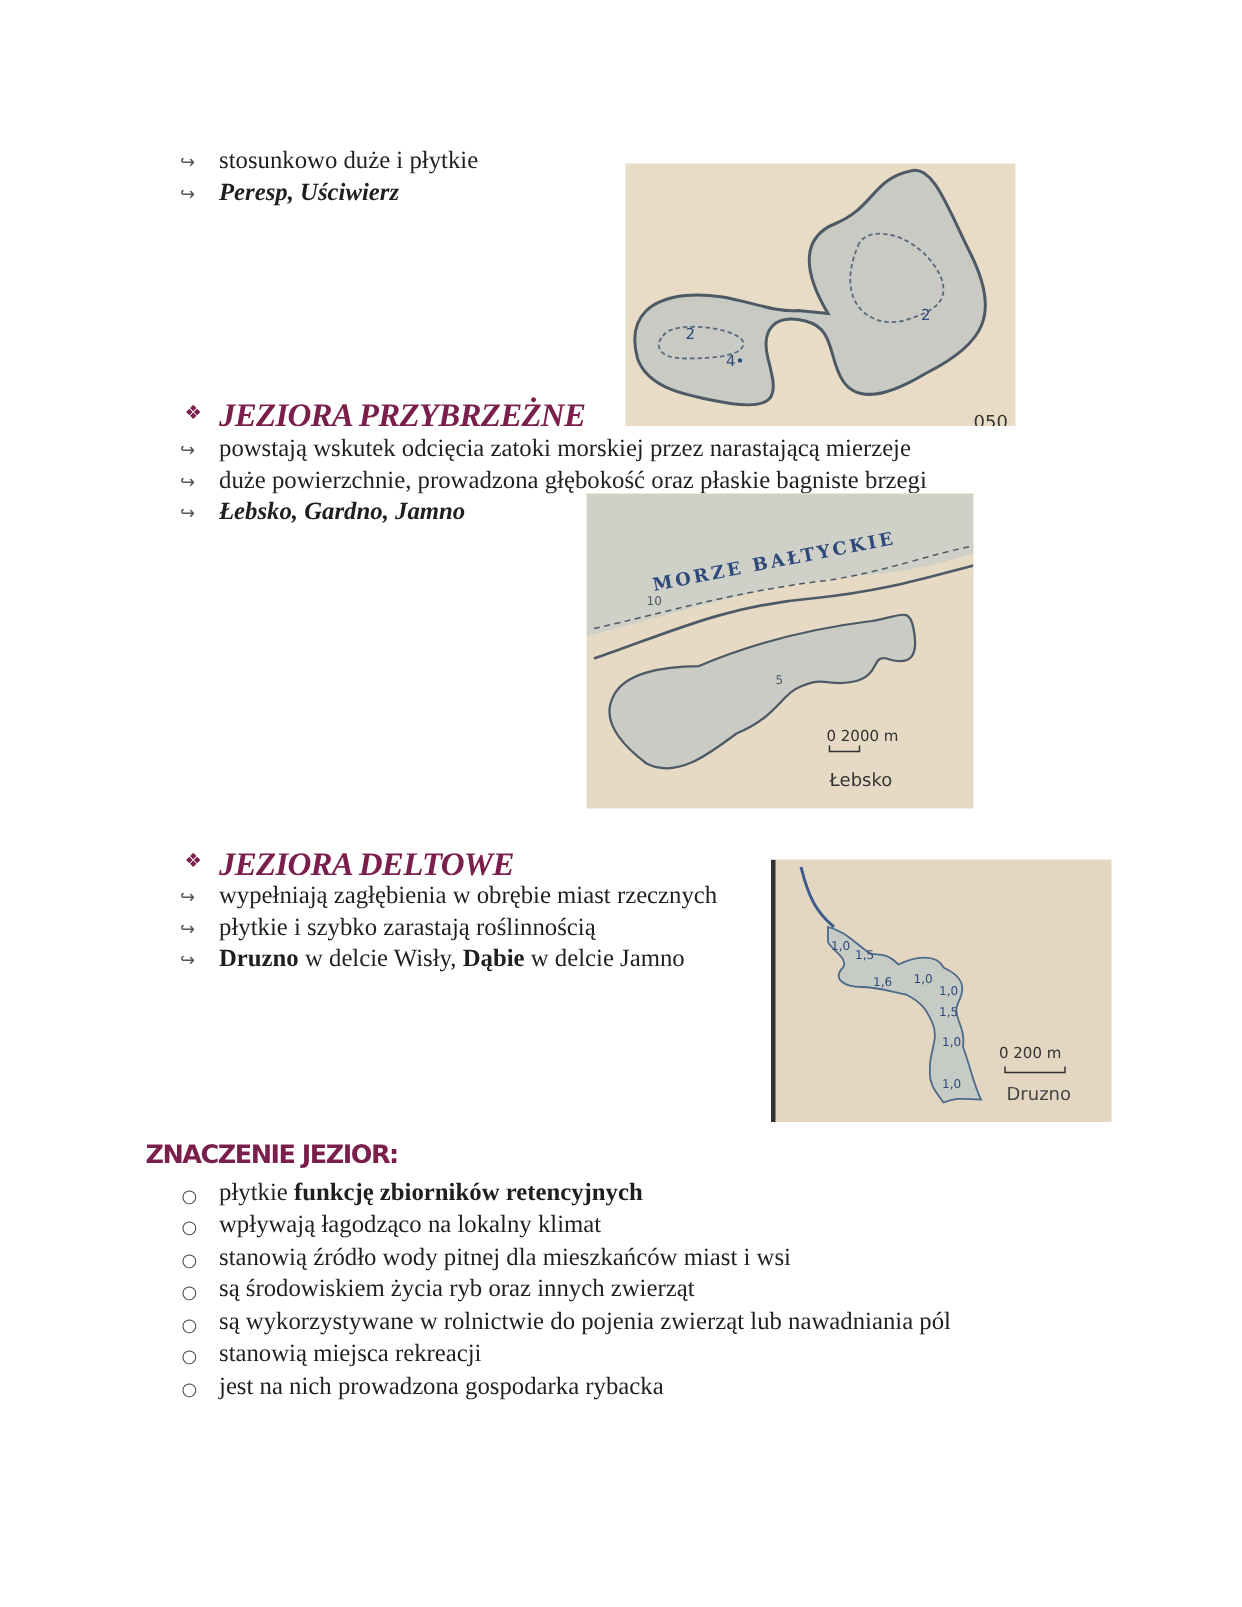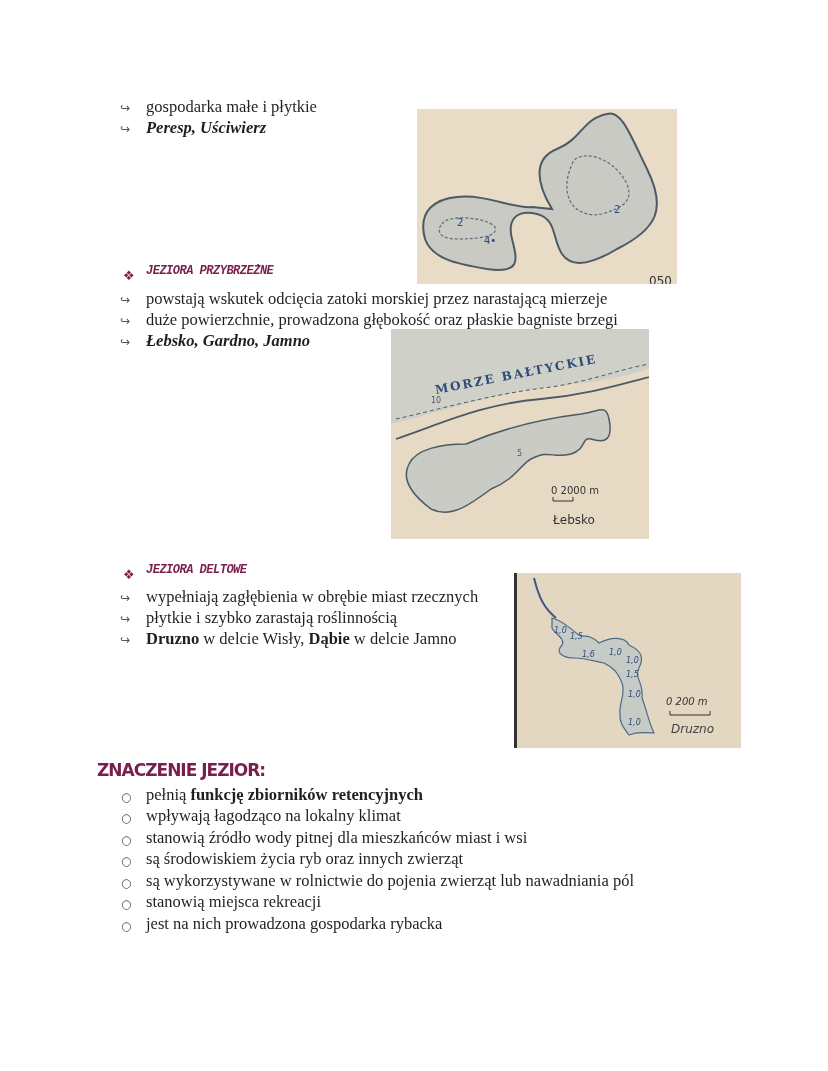--- a/index.html
+++ b/index.html
@@ -2,33 +2,33 @@
 <html><head>
 <meta charset="utf-8">
 <style>
   html, body { margin:0; padding:0; }
   body { width:828px; height:1071px; background:#ffffff; position:relative; overflow:hidden;
          font-family:"DejaVu Serif","Liberation Serif",serif; color:#1f1f1f; }
   .line { position:absolute; font-family:"Liberation Serif","DejaVu Serif",serif; font-size:16.5px; line-height:21px; white-space:nowrap; }
   .arrow { position:absolute; left:120px; font-family:"DejaVu Sans",sans-serif; font-size:12px; color:#555; }
   .txt { position:absolute; left:146px; }
   .bold { font-weight:bold;font-style:italic; }
-  .heading { position:absolute; font-family:Liberation Mono, monospace; font-style:italic; font-weight:bold;
-             color:#7a1f4b; font-size:12px; letter-spacing:-0.5px; white-space:nowrap; }
+  .heading { position:absolute; font-family:Liberation Serif, serif; font-style:italic; font-weight:bold;
+             color:#7a1f4b; font-size:22px; letter-spacing:-0.5px; white-space:nowrap; }
   .diamond { position:absolute; color:#7a1f4b; font-size:13px; font-family:"DejaVu Sans",sans-serif; }
   .map { position:absolute; overflow:hidden; }
   .circ { position:absolute; left:121px; font-family:"DejaVu Sans",sans-serif; font-size:12px; color:#444; }
   .ctxt { position:absolute; left:146px; }
 </style>
 </head>
 <body>
 
 <div class="line" style="top:96px;">
   <span class="arrow" style="top:2px;">↪</span>
-  <span class="txt">gospodarka małe i płytkie</span>
+  <span class="txt">stosunkowo duże i płytkie</span>
 </div>
 <div class="line" style="top:117px;">
   <span class="arrow" style="top:2px;">↪</span>
   <span class="txt bold">Peresp, Uściwierz</span>
 </div>
 
 <div class="map" style="left:417px; top:109px; width:260px; height:175px; background:#e9dcc6;">
   <svg width="260" height="175" viewBox="0 0 260 175">
     <path d="M135 100 C120 75 115 50 140 40 C165 30 165 10 190 5 C205 0 215 30 230 60 C250 100 240 120 200 140 C175 155 155 160 145 145 C135 130 140 110 120 105 C100 100 90 110 95 130 C100 150 105 165 70 160 C40 155 15 150 8 130 C0 100 20 90 40 88 C70 85 95 100 115 98 Z" fill="#c8cac3" stroke="#4d5a66" stroke-width="2"></path>
     <path d="M155 55 C160 40 195 45 210 75 C218 95 200 100 185 105 C160 110 140 90 155 55 Z" fill="none" stroke="#5a6a7a" stroke-width="1.2" stroke-dasharray="3,2"></path>
@@ -80,21 +80,21 @@
 </div>
 <div class="line" style="top:607px;">
   <span class="arrow" style="top:2px;">↪</span>
   <span class="txt">płytkie i szybko zarastają roślinnością</span>
 </div>
 <div class="line" style="top:628px;">
   <span class="arrow" style="top:2px;">↪</span>
   <span class="txt"><b>Druzno</b><span> w delcie Wisły, </span><b>Dąbie</b><span> w delcie Jamno</span></span>
 </div>
 
-<div class="map" style="left:514px; top:573px; width:227px; height:175px; background:#e3d7c2;font-style:italic;">
+<div class="map" style="left:514px; top:573px; width:227px; height:175px; background:#e3d7c2;">
   <svg width="227" height="175" viewBox="0 0 227 175">
     <rect x="0" y="0" width="3" height="175" fill="#333"></rect>
     <path d="M20 5 C25 25 30 35 42 45" fill="none" stroke="#3c5a8a" stroke-width="2"></path>
     <path d="M38 45 C50 48 55 55 65 62 C70 65 75 60 85 70 C95 65 110 62 115 72 C128 78 130 85 125 95 C120 105 130 110 128 125 C132 135 135 150 140 160 C130 160 125 158 115 162 C110 155 105 150 106 140 C105 130 112 120 108 110 C104 100 100 95 90 90 C80 88 70 85 60 85 C50 85 40 80 48 72 C52 66 40 60 38 55 Z" fill="#c7cbc6" stroke="#4d6a8a" stroke-width="1.2"></path>
     <g font-size="8" fill="#2e4a7a" font-family="DejaVu Sans, sans-serif">
       <text x="40" y="60">1,0</text>
       <text x="56" y="66">1,5</text>
       <text x="68" y="84">1,6</text>
       <text x="95" y="82">1,0</text>
       <text x="112" y="90">1,0</text>
@@ -105,21 +105,21 @@
     <text x="152" y="132" font-size="10" fill="#333" font-family="DejaVu Sans, sans-serif">0    200 m</text>
     <path d="M156 138 L156 142 L196 142 L196 138" fill="none" stroke="#333" stroke-width="1"></path>
     <text x="157" y="160" font-size="12" fill="#444" font-family="DejaVu Sans, sans-serif">Druzno</text>
   </svg>
 </div>
 
 <div class="heading" style="left:97px; top:760px; font-size:17px; font-style:normal; font-family:'DejaVu Sans',sans-serif; font-weight:bold; letter-spacing:-1px;">ZNACZENIE JEZIOR:</div>
 
 <div class="line" style="top:784px;">
   <span class="circ" style="top:3px;">○</span>
-  <span class="ctxt"><span>pełnią </span><b>funkcję zbiorników retencyjnych</b></span>
+  <span class="ctxt"><span>płytkie </span><b>funkcję zbiorników retencyjnych</b></span>
 </div>
 <div class="line" style="top:805px;">
   <span class="circ" style="top:3px;">○</span>
   <span class="ctxt">wpływają łagodząco na lokalny klimat</span>
 </div>
 <div class="line" style="top:827px;">
   <span class="circ" style="top:3px;">○</span>
   <span class="ctxt">stanowią źródło wody pitnej dla mieszkańców miast i wsi</span>
 </div>
 <div class="line" style="top:848px;">

